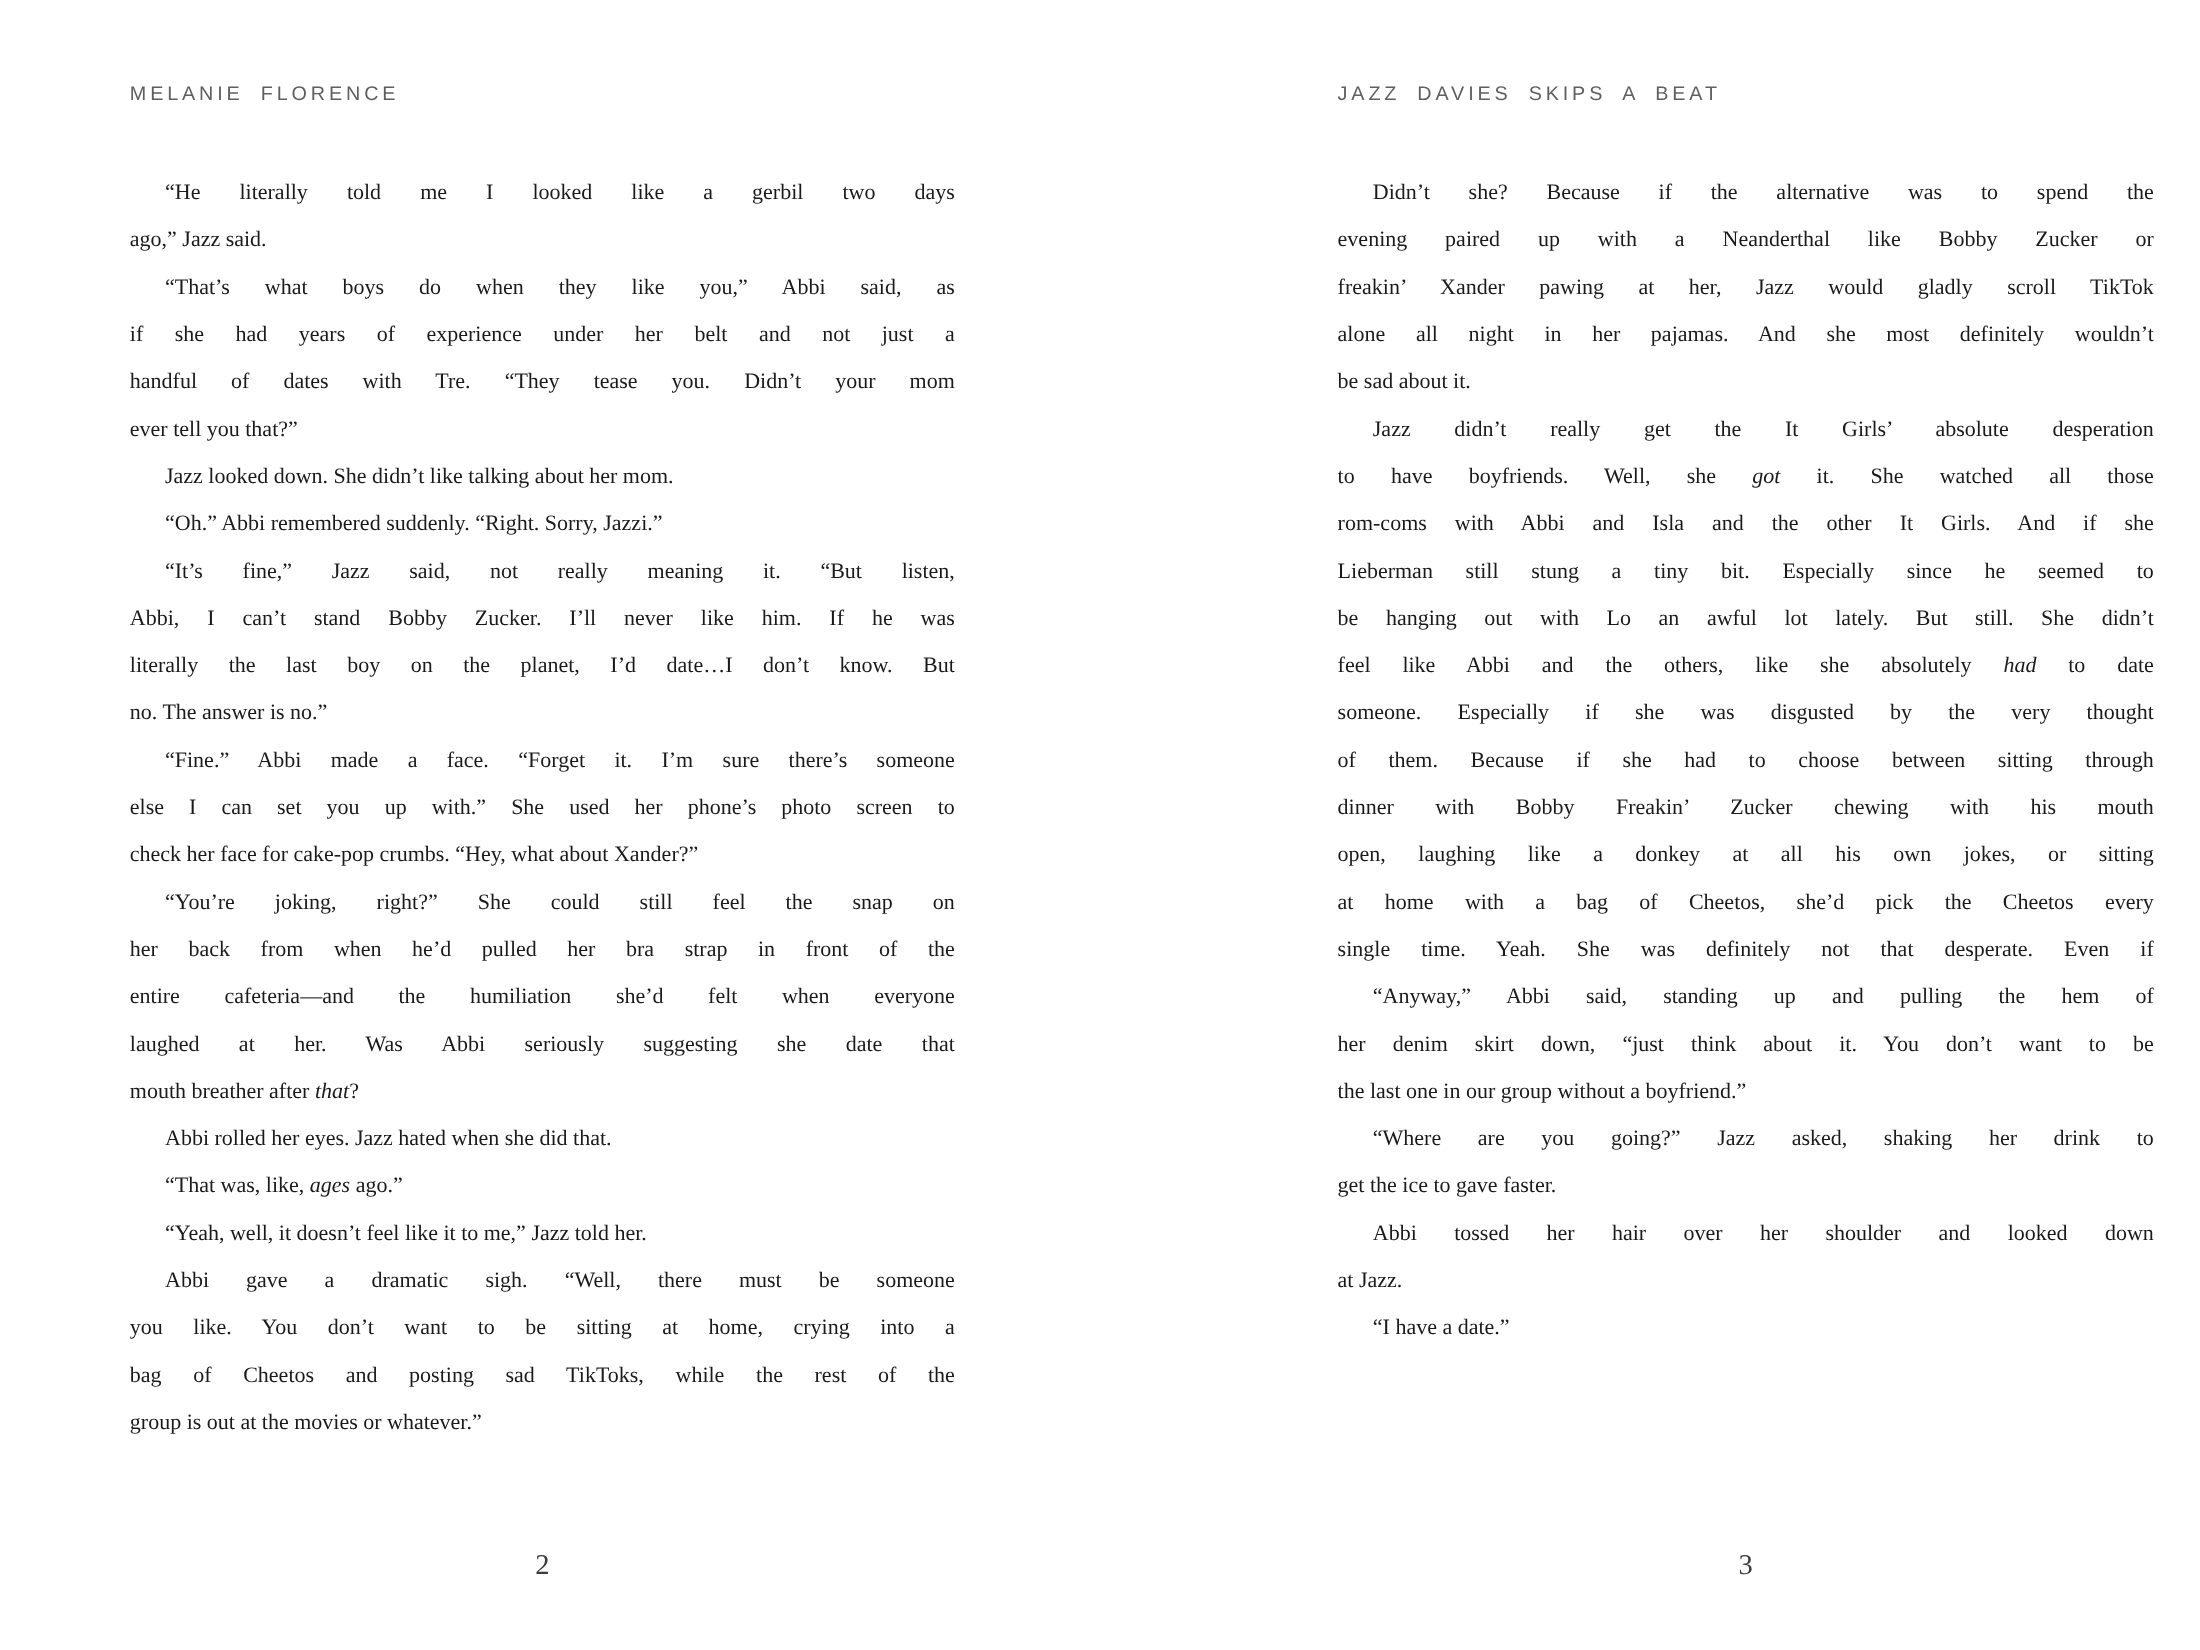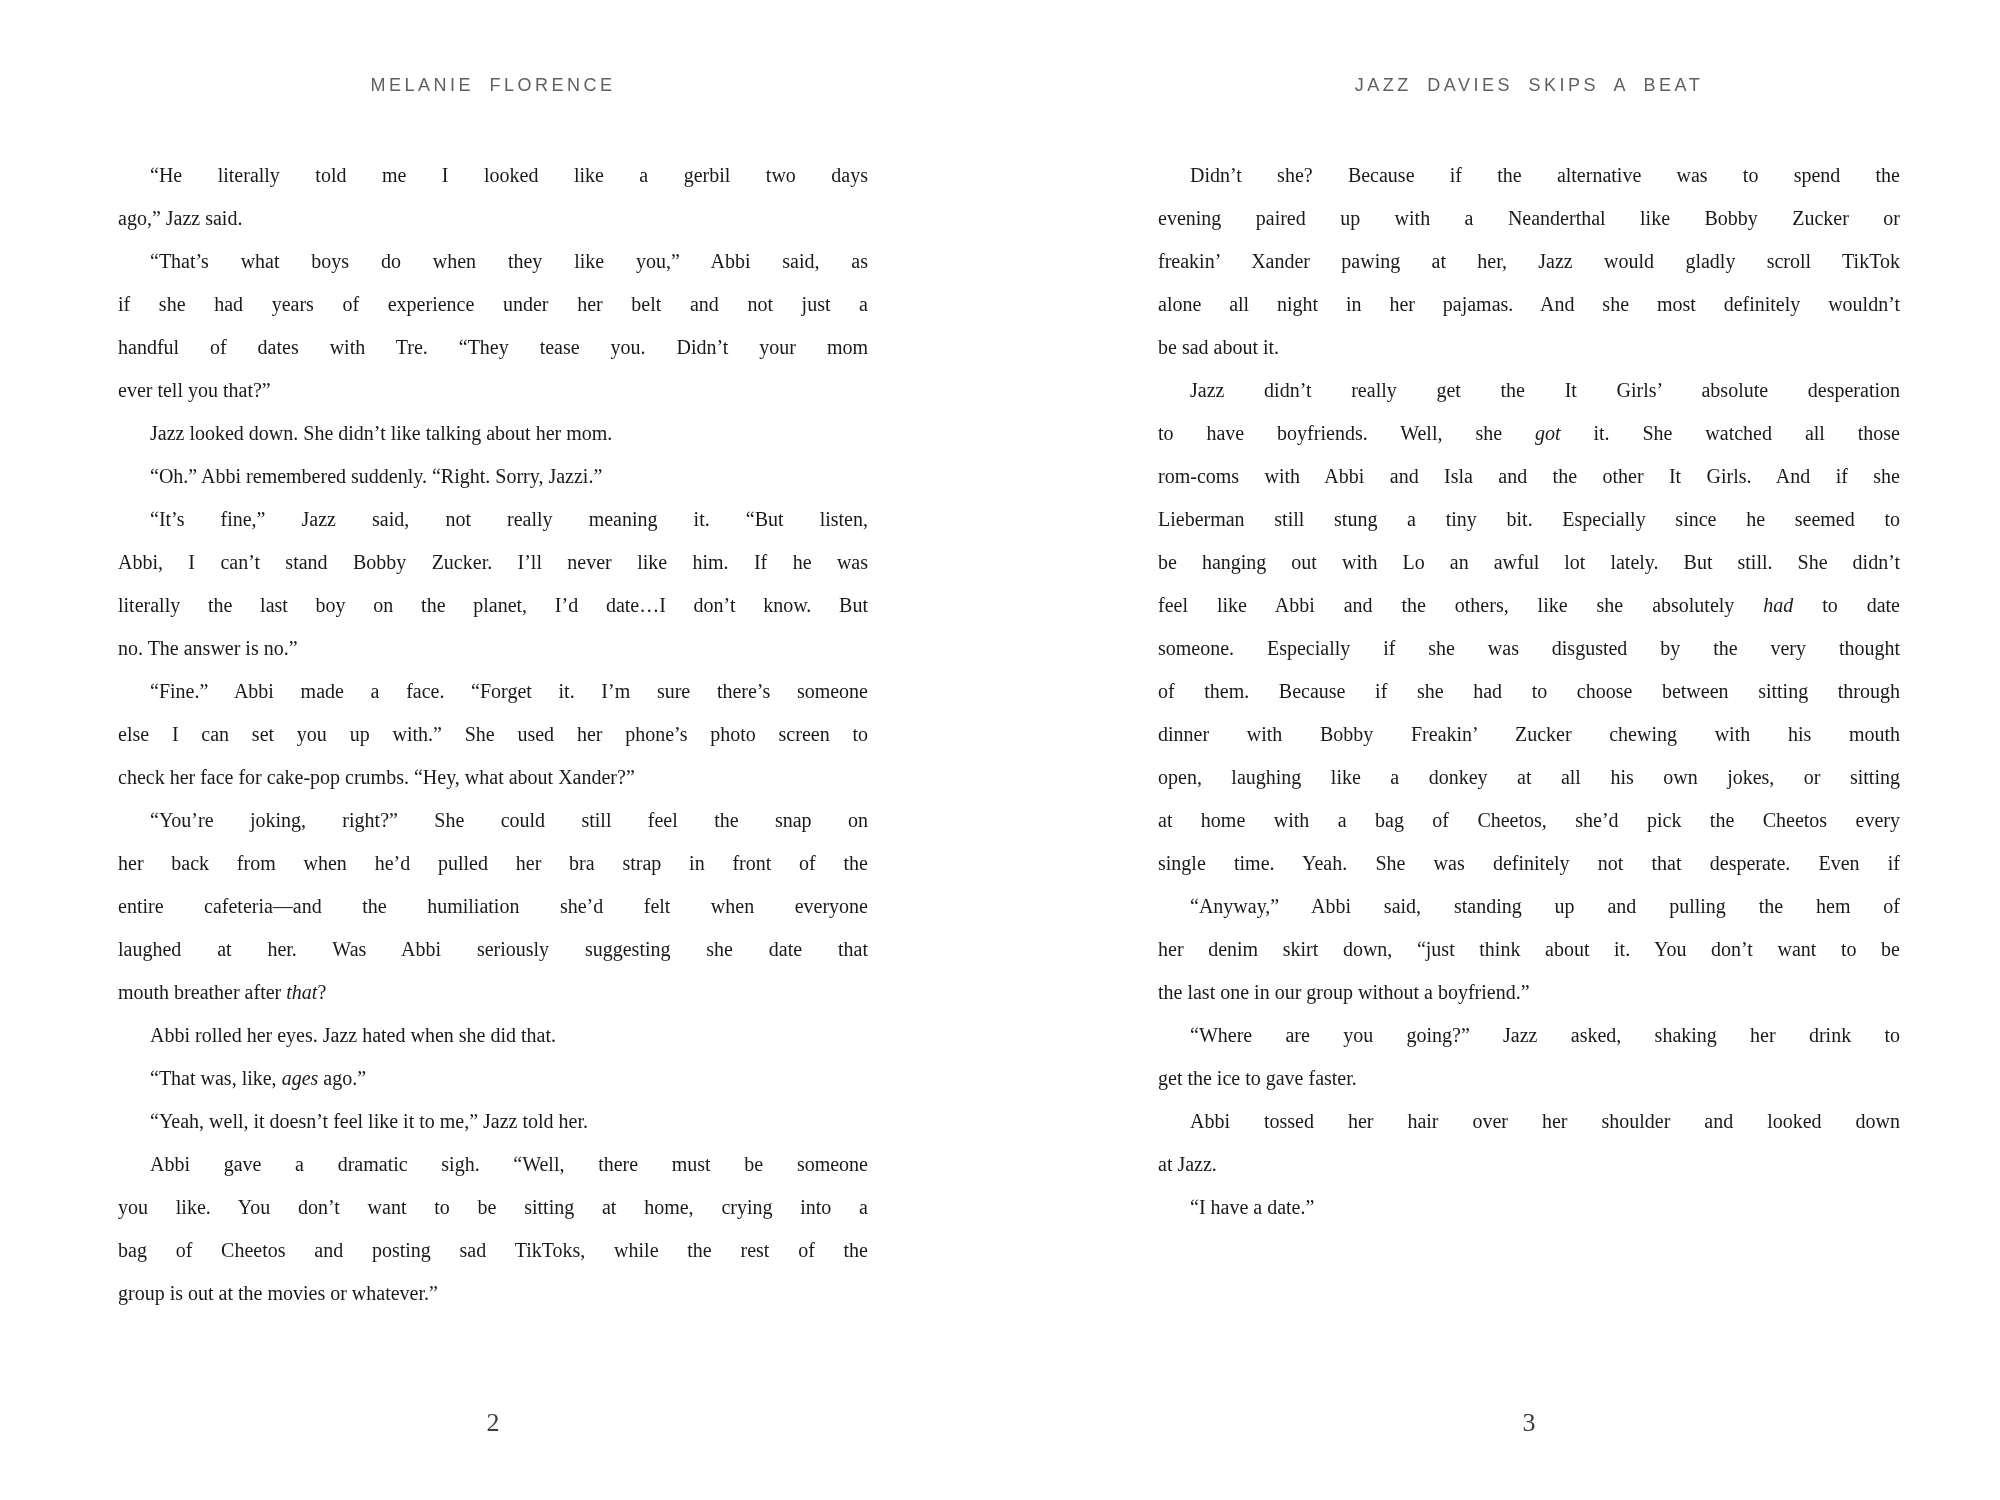--- a/index.html
+++ b/index.html
@@ -9,26 +9,25 @@
     font-family: "Liberation Serif", "DejaVu Serif", serif;
   }
   .spread {
     position: relative;
     width: 2000px; height: 1500px;
     background: #ffffff;
     overflow: hidden;
   }
   .page { position: absolute; top: 0; height: 1500px; }
   .page.left  { left: 118px;  width: 750px; }
-  .page.right { left: 1158px; width: 742px; }
+  .page.right { left: 1216px; width: 742px; }
 
   .running-head {
     position: absolute;
     top: 74px; left: 0; width: 100%;
-    text-align: center;
     font-family: "Liberation Sans", sans-serif;
     font-size: 18px;
     line-height: 22px;
     letter-spacing: 3.5px;
     word-spacing: 7px;
     color: #5f5f5f;
     text-transform: uppercase;
     white-space: nowrap;
   }
 

